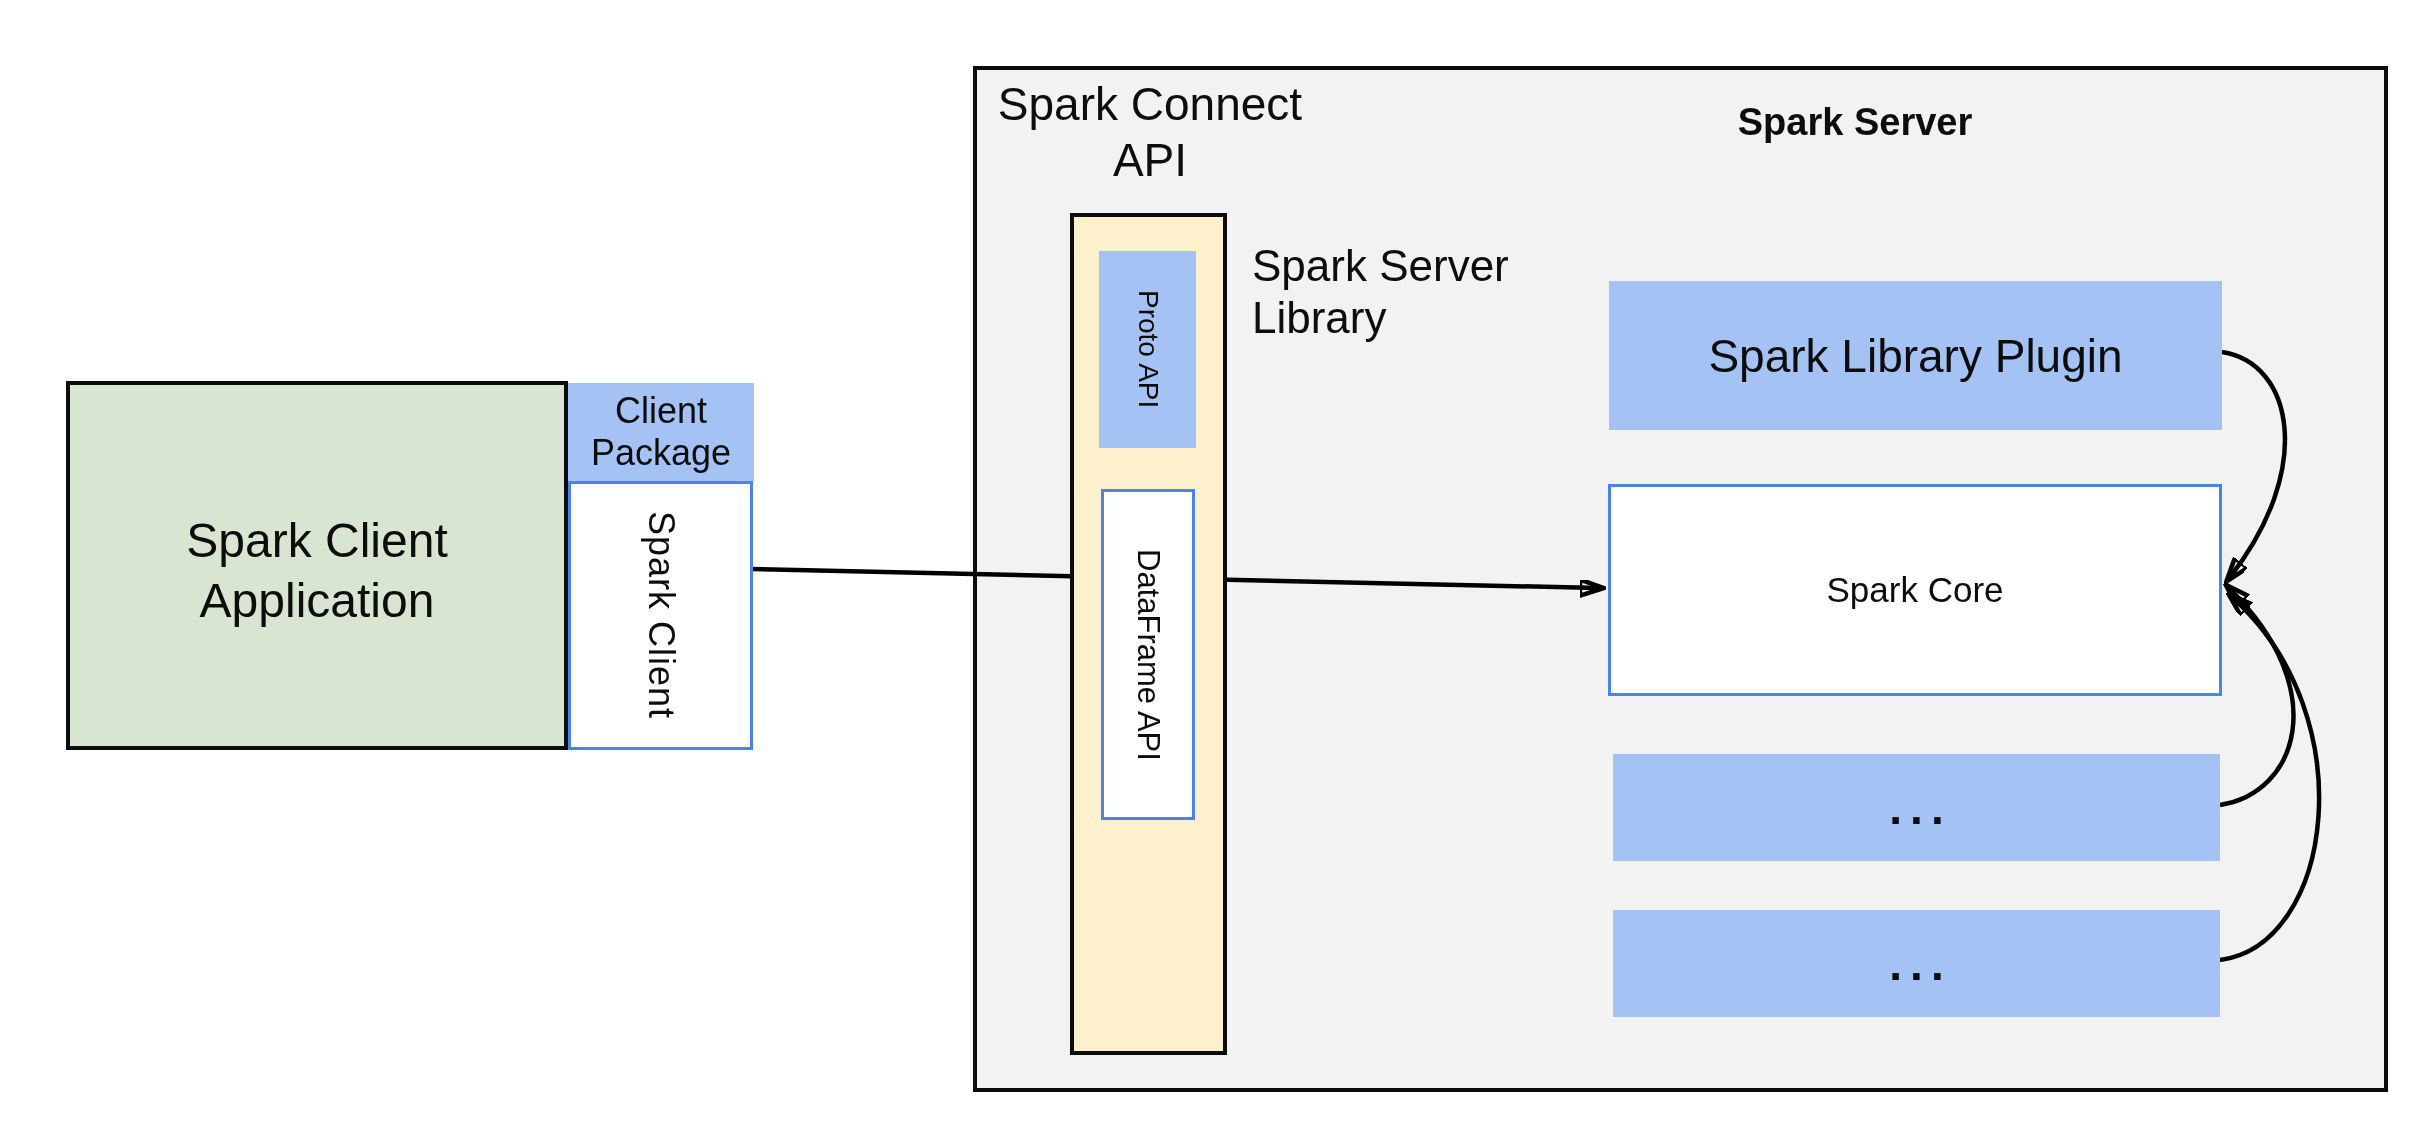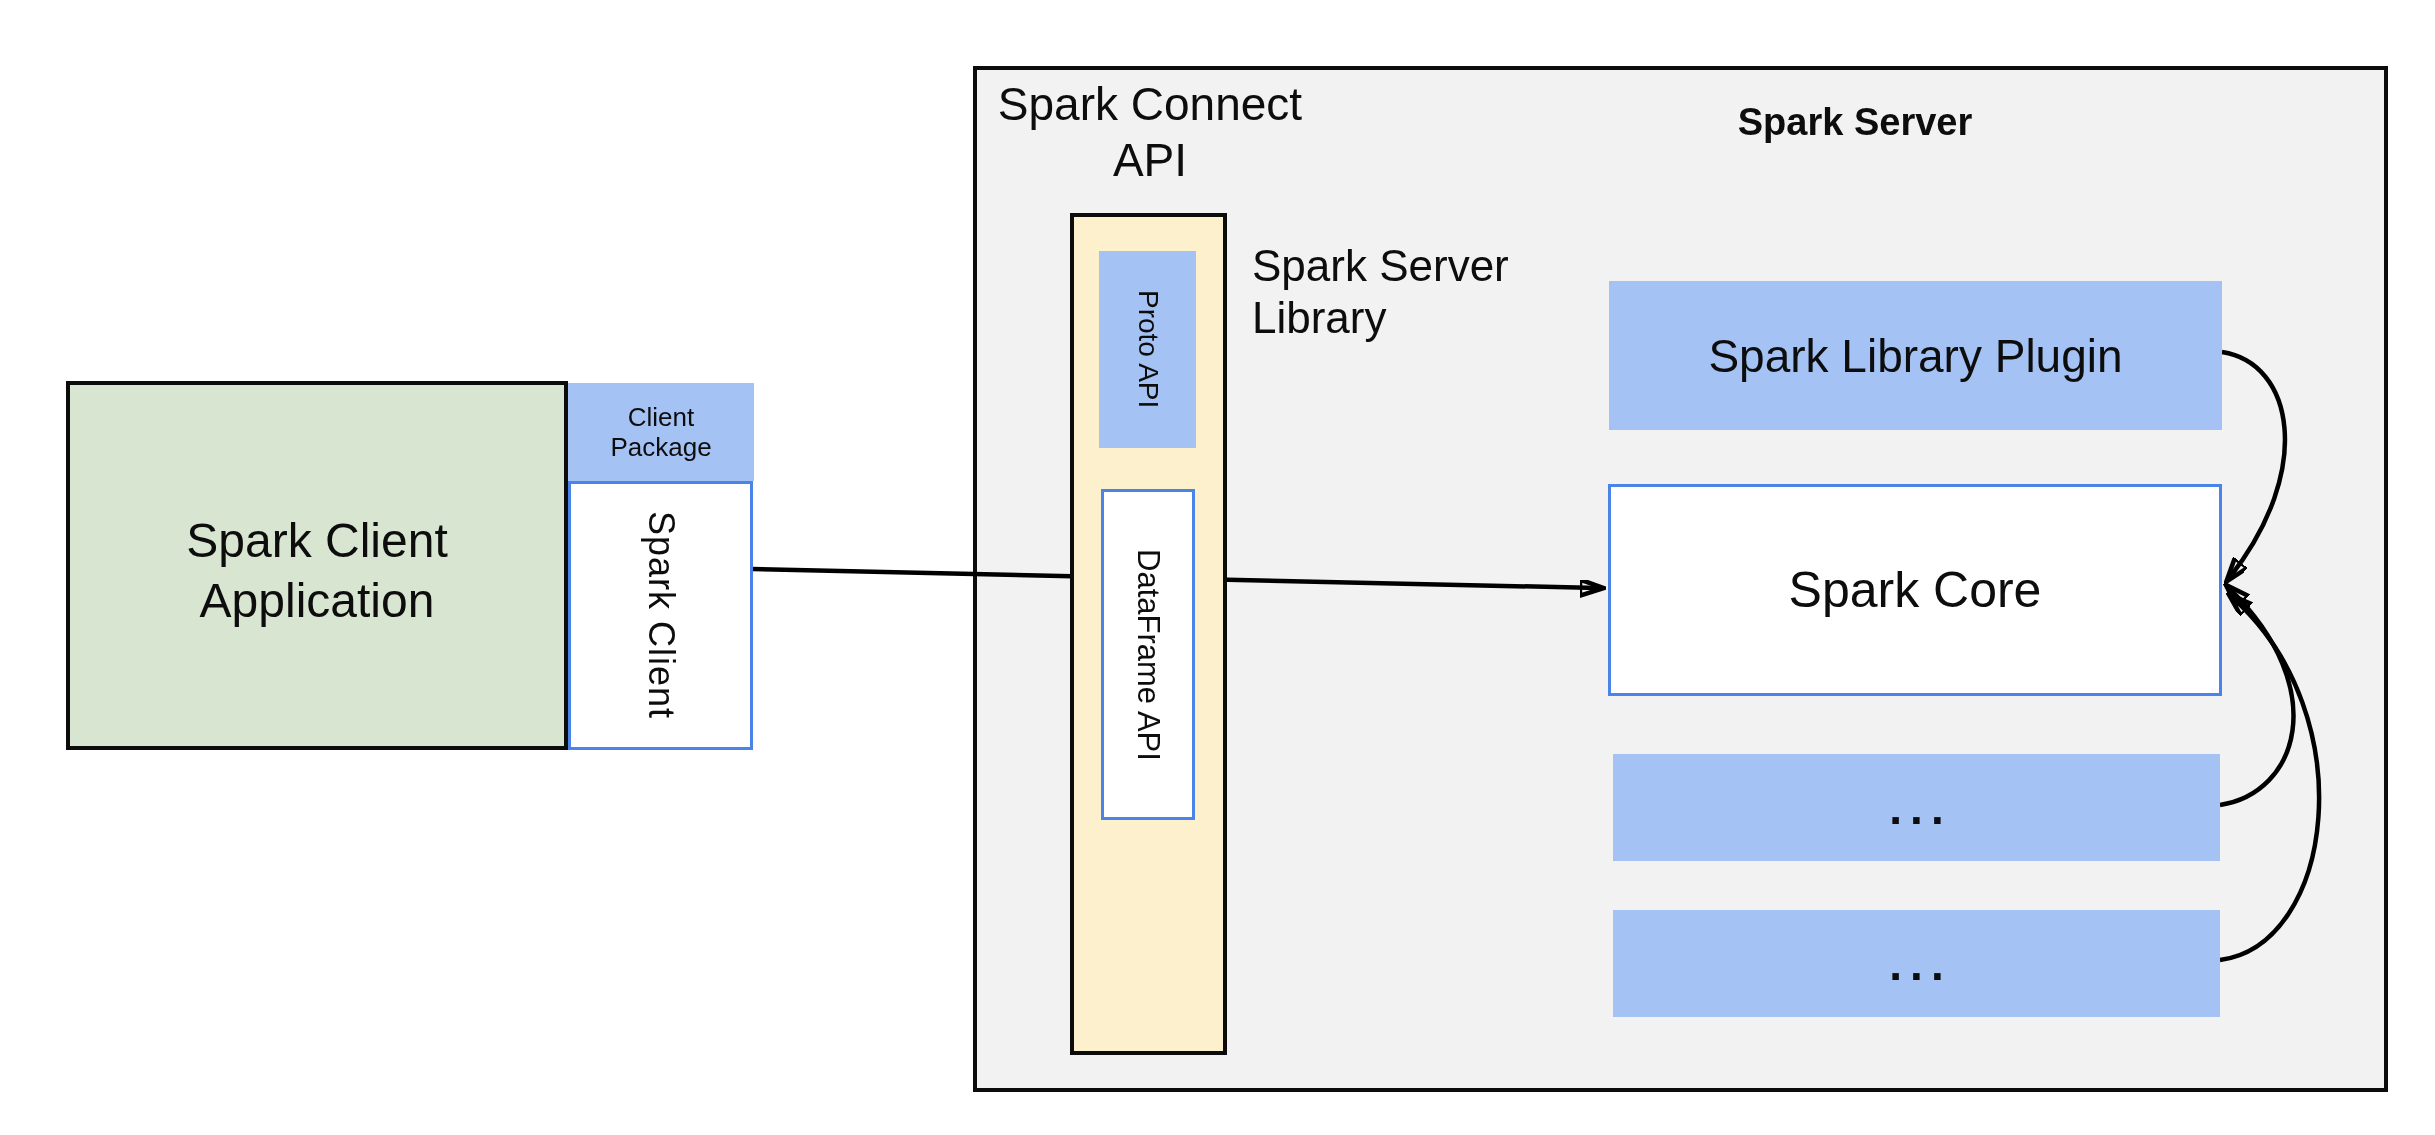--- a/index.html
+++ b/index.html
@@ -89,21 +89,21 @@
     z-index: 3;
     display: flex; align-items: center; justify-content: center;
   }
 
   
   .pre { white-space: pre-line; }
   .green-label {
     font-size: 48px; line-height: 1.25; text-align: center; padding-top: 10px;
   }
   .package-label {
-    font-size: 26px; line-height: 1.17; text-align: center;
+    font-size: 36px; line-height: 1.17; text-align: center;
   }
   .vtext { writing-mode: vertical-rl; }
   .vclient-label  { font-size: 36px; letter-spacing: 1px; }
   .proto-label    { font-size: 28px; }
   .dataframe-label{ font-size: 31px; }
   .connect-api-label {
     left: 985px; top: 76px; width: 330px;
     font-size: 46px; line-height: 1.22; text-align: center;
     z-index: 5;
   }
@@ -111,21 +111,21 @@
     left: 1252px; top: 240px; width: 330px;
     font-size: 44px; line-height: 1.18; text-align: left;
     z-index: 5;
   }
   .server-title {
     left: 1655px; top: 101px; width: 400px;
     font-size: 38px; font-weight: 700; text-align: center;
     z-index: 5;
   }
   .plugin-label { font-size: 46px; }
-  .core-label   { font-size: 50px; }
+  .core-label   { font-size: 35px; }
   .dots-label   { font-size: 46px; font-weight: 700; letter-spacing: 8px; padding-left: 8px; }
 
   
   #arrows {
     position: absolute; left: 0; top: 0; width: 2435px; height: 1135px;
     z-index: 2;
     pointer-events: none;
   }
   #arrows path { stroke: #000000; stroke-width: 4.5; fill: none; }
 </style>

